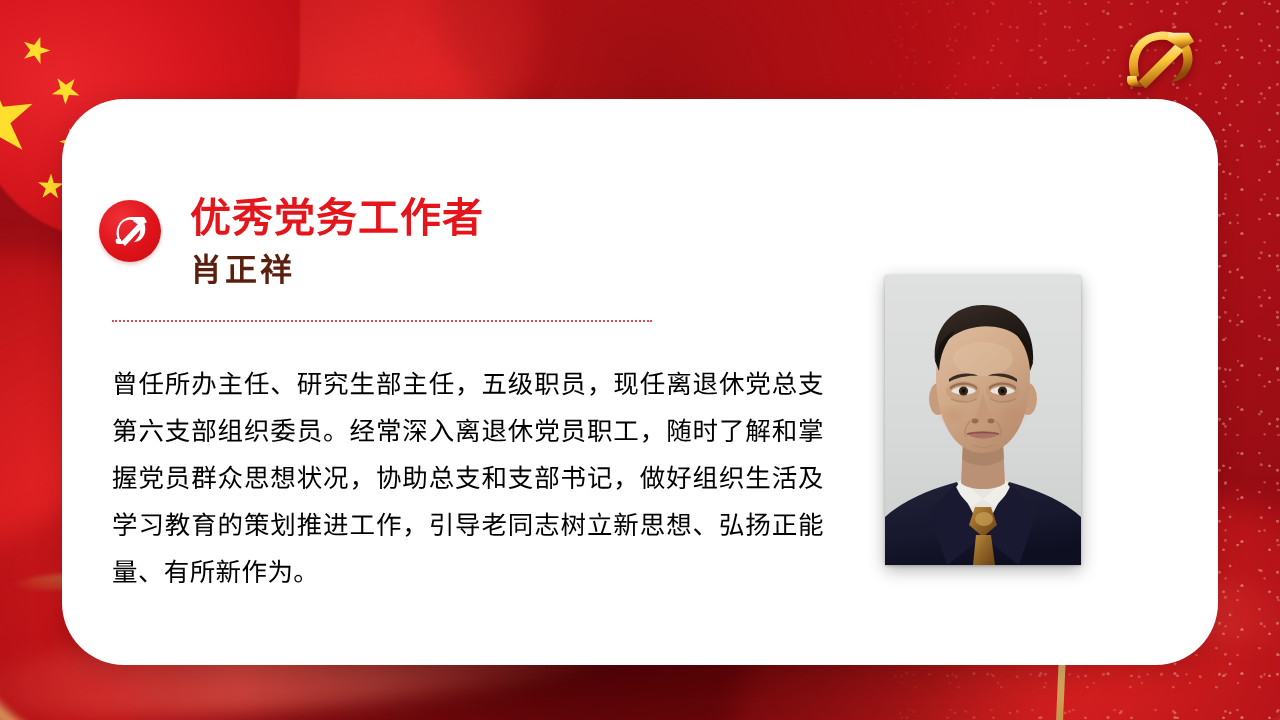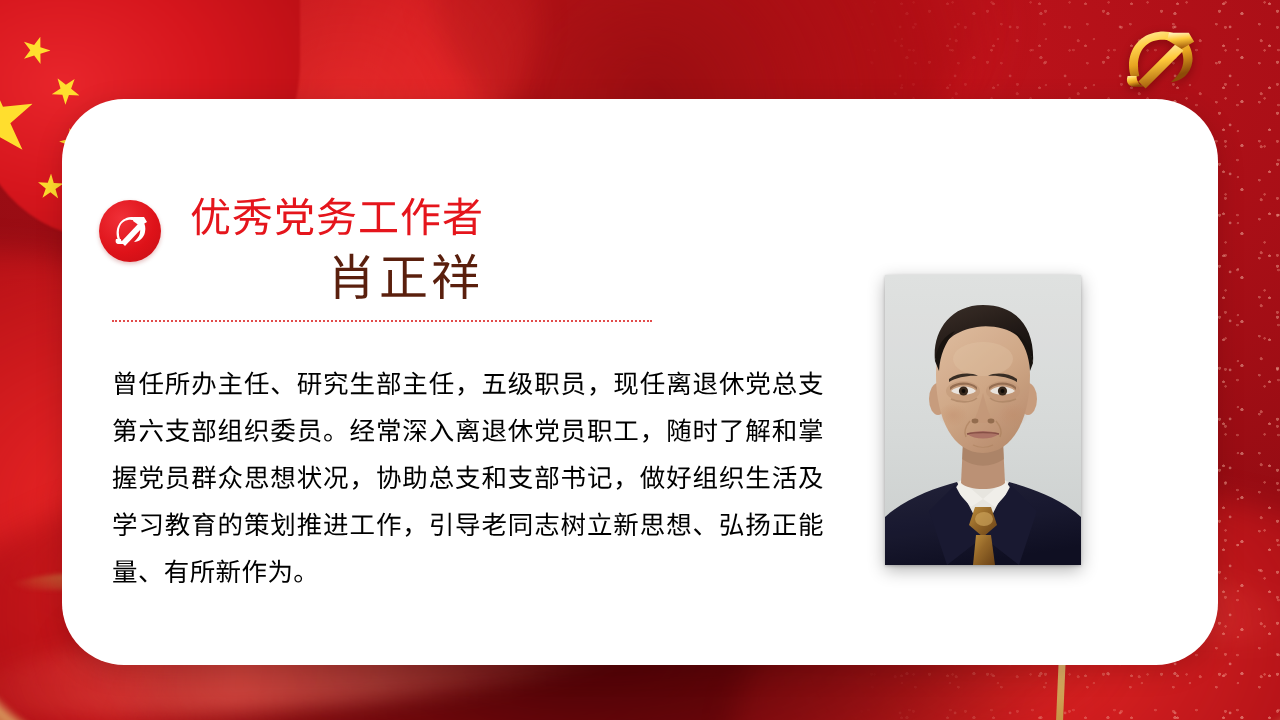--- a/index.html
+++ b/index.html
@@ -185,36 +185,36 @@
     background: radial-gradient(circle at 36% 30%, #F03038 0%, #DE1219 58%, #C40E15 100%);
     display: flex;
     align-items: center;
     justify-content: center;
     box-shadow: 0 2px 4px rgba(150,0,0,.25);
   }
   .title {
     position: absolute;
     left: 128px; top: 99px;
     font-family: "Liberation Serif", "DejaVu Serif", serif;
-    font-weight: 400;
+    font-weight: 700;
     font-size: 41px;
     line-height: 1;
     letter-spacing: 1px;
     color: #E5151C;
     white-space: nowrap;
     text-align: right;
   }
   .name {
     position: absolute;
     left: 128px; top: 155px;
     width: 430px;
-    text-align: center;
+    text-align: left;
     font-family: "Liberation Serif", "DejaVu Serif", serif;
-    font-weight: 400;
-    font-size: 49px;
+    font-weight: 700;
+    font-size: 32px;
     line-height: 1;
     letter-spacing: 3px;
     color: #5A1F0D;
     white-space: nowrap;
   }
   .divider {
     position: absolute;
     left: 50px; top: 221px;
     width: 540px; height: 0;
     border-top: 2px dotted #E24B4B;

